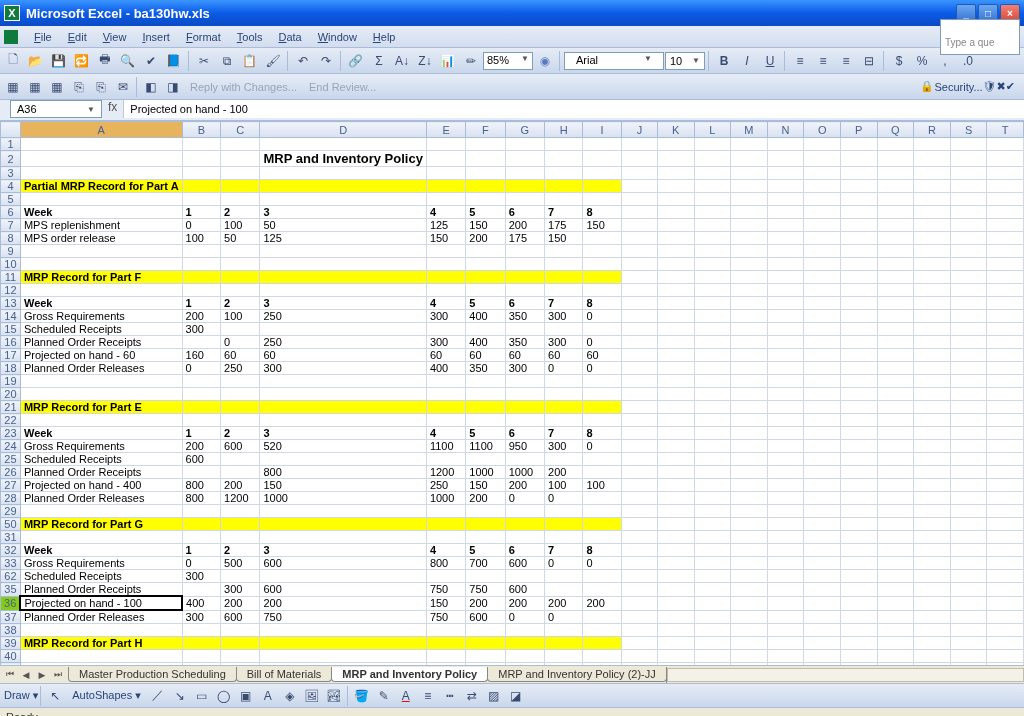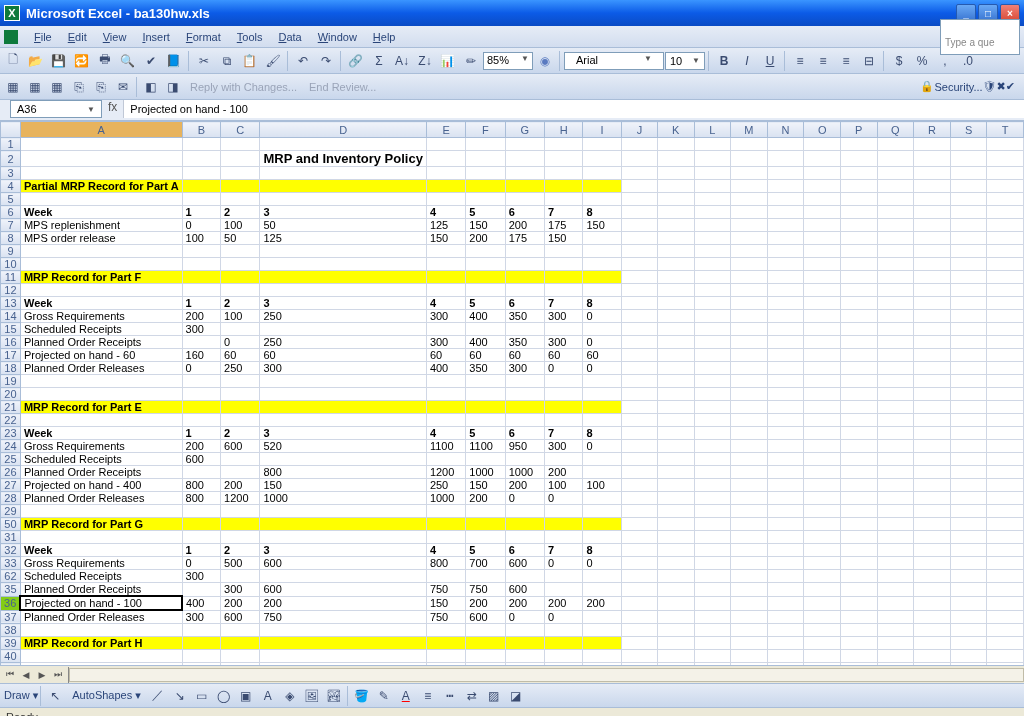--- a/index.html
+++ b/index.html
@@ -1373,20 +1373,26 @@
     </table>
 </div>
 
 <div class="sheet-tabs">
   <div class="tab-nav">
     <span class="nav-btn">⏮</span>
     <span class="nav-btn">◀</span>
     <span class="nav-btn">▶</span>
     <span class="nav-btn">⏭</span>
   </div>
+  <div id="tabs" style="display:flex;">
+      <div class="tab">Master Production Scheduling</div>
+      <div class="tab">Bill of Materials</div>
+      <div class="tab active">MRP and Inventory Policy</div>
+      <div class="tab">MRP and Inventory Policy (2)-JJ</div>
+    </div>
   <div class="hscroll">
       <div class="track"></div>
     </div>
 </div>
 
 <div class="draw-bar">
   <span><span>Draw</span> ▾</span>
   <span class="tsep"></span>
   <span class="tbtn">↖</span>
   <span style="padding:0 6px;"><span>AutoShapes</span> ▾</span>

